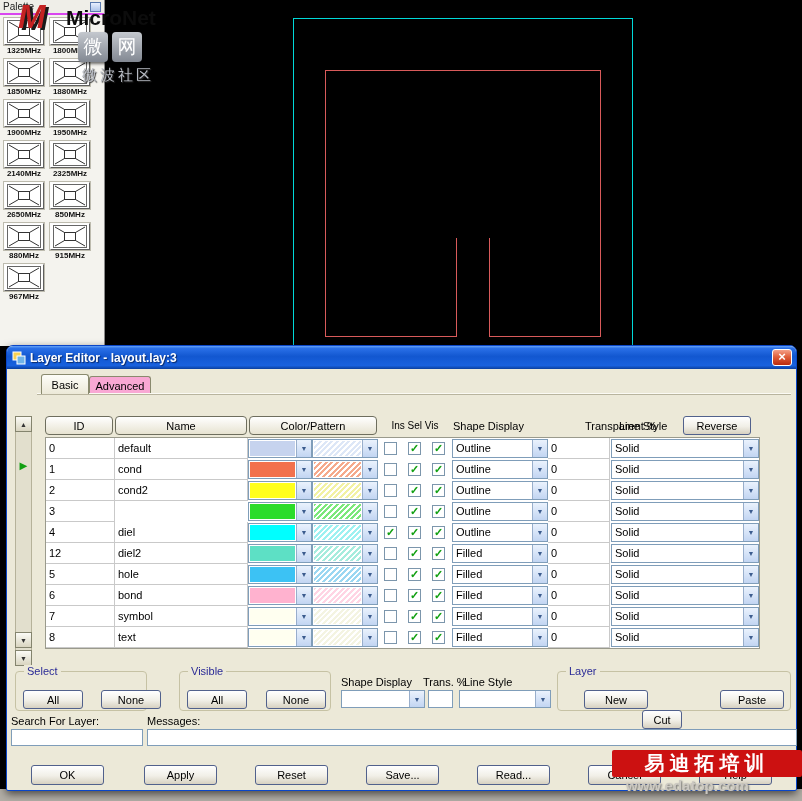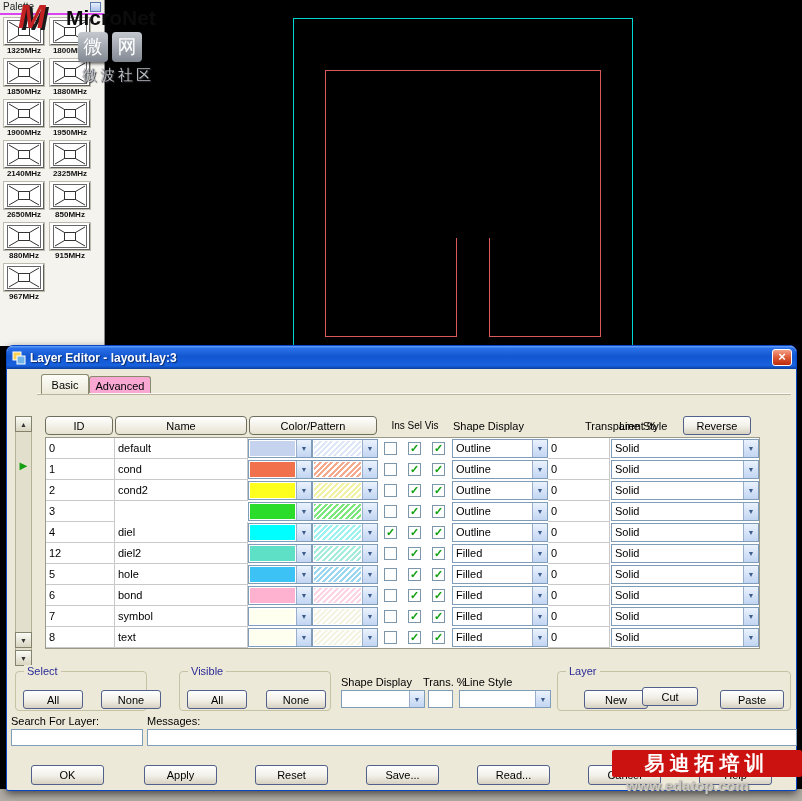--- a/index.html
+++ b/index.html
@@ -82,21 +82,21 @@
   .grp-select { left:8px; top:325px; width:132px; height:40px; }
   .grp-visible { left:172px; top:325px; width:152px; height:40px; }
   .grp-layer { left:550px; top:325px; width:234px; height:40px; }
 
   .btn { position:absolute; height:19px; border:1px solid #51618c; border-radius:3px; background:linear-gradient(#ffffff,#f1efe7 55%,#d7d1c1); font-size:11px; color:#000; display:flex; align-items:center; justify-content:center; }
   .b-sel-all { left:16px; top:344px; width:60px; }
   .b-sel-none { left:94px; top:344px; width:60px; }
   .b-vis-all { left:180px; top:344px; width:60px; }
   .b-vis-none { left:259px; top:344px; width:60px; }
   .b-new { left:557px; top:344px; width:64px;margin-left:20px; }
-  .b-cut { left:635px; top:341px; width:56px; }
+  .b-cut { left:635px; top:364px; width:40px; }
   .b-paste { left:713px; top:344px; width:64px; }
 
   .flabel { position:absolute; font-size:11px; color:#000; white-space:nowrap; }
   .f-shape { left:334px; top:330px; }
   .f-trans { left:416px; top:330px; }
   .f-line { left:457px; top:330px; }
   .bottom-combo { height:18px; }
   .bc-shape { left:334px; top:344px; width:84px; }
   .bc-line { left:452px; top:344px; width:92px; }
   .tinput { position:absolute; border:1px solid #7f9db9; background:#fff; font-size:11px; padding:1px 3px; font-family:inherit; }

